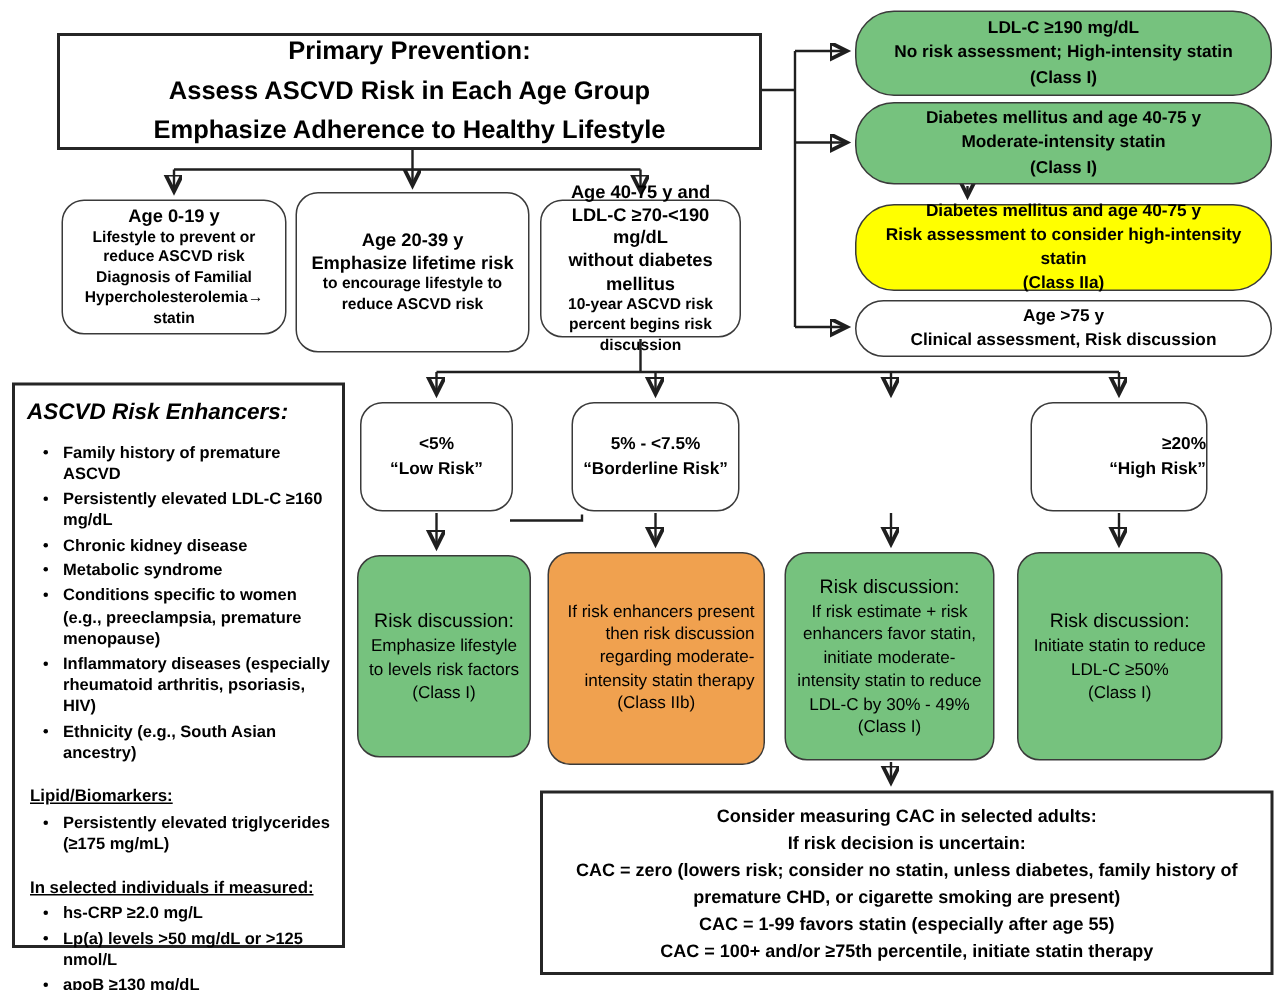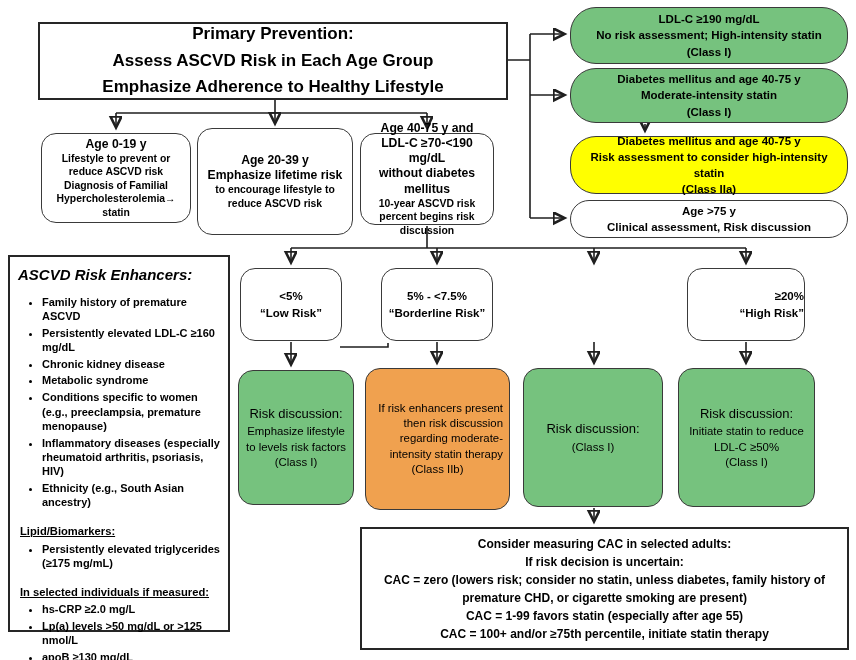--- a/index.html
+++ b/index.html
@@ -167,20 +167,21 @@
     <span class="hd">Risk discussion:</span>
     <span>Emphasize lifestyle to levels risk factors</span>
     <span>(Class I)</span>
   </div>
   <div class="box rounded disc-box orange" style="left:365px;top:368px;width:145px;height:142px;text-align:right;">
     <span>If risk enhancers present then risk discussion regarding moderate-intensity statin therapy</span>
     <span>(Class IIb)</span>
   </div>
   <div class="box rounded disc-box green" style="left:523px;top:368px;width:140px;height:139px;">
     <span class="hd">Risk discussion:</span>
+    <span>If risk estimate + risk enhancers favor statin, initiate moderate-intensity statin to reduce LDL-C by 30% - 49%</span>
     <span>(Class I)</span>
   </div>
   <div class="box rounded disc-box green" style="left:678px;top:368px;width:137px;height:139px;">
     <span class="hd">Risk discussion:</span>
     <span>Initiate statin to reduce LDL-C ≥50%</span>
     <span>(Class I)</span>
   </div>
 
   <div class="box cac-box" style="left:360px;top:527px;width:489px;height:123px;">
     <span>Consider measuring CAC in selected adults:</span>

